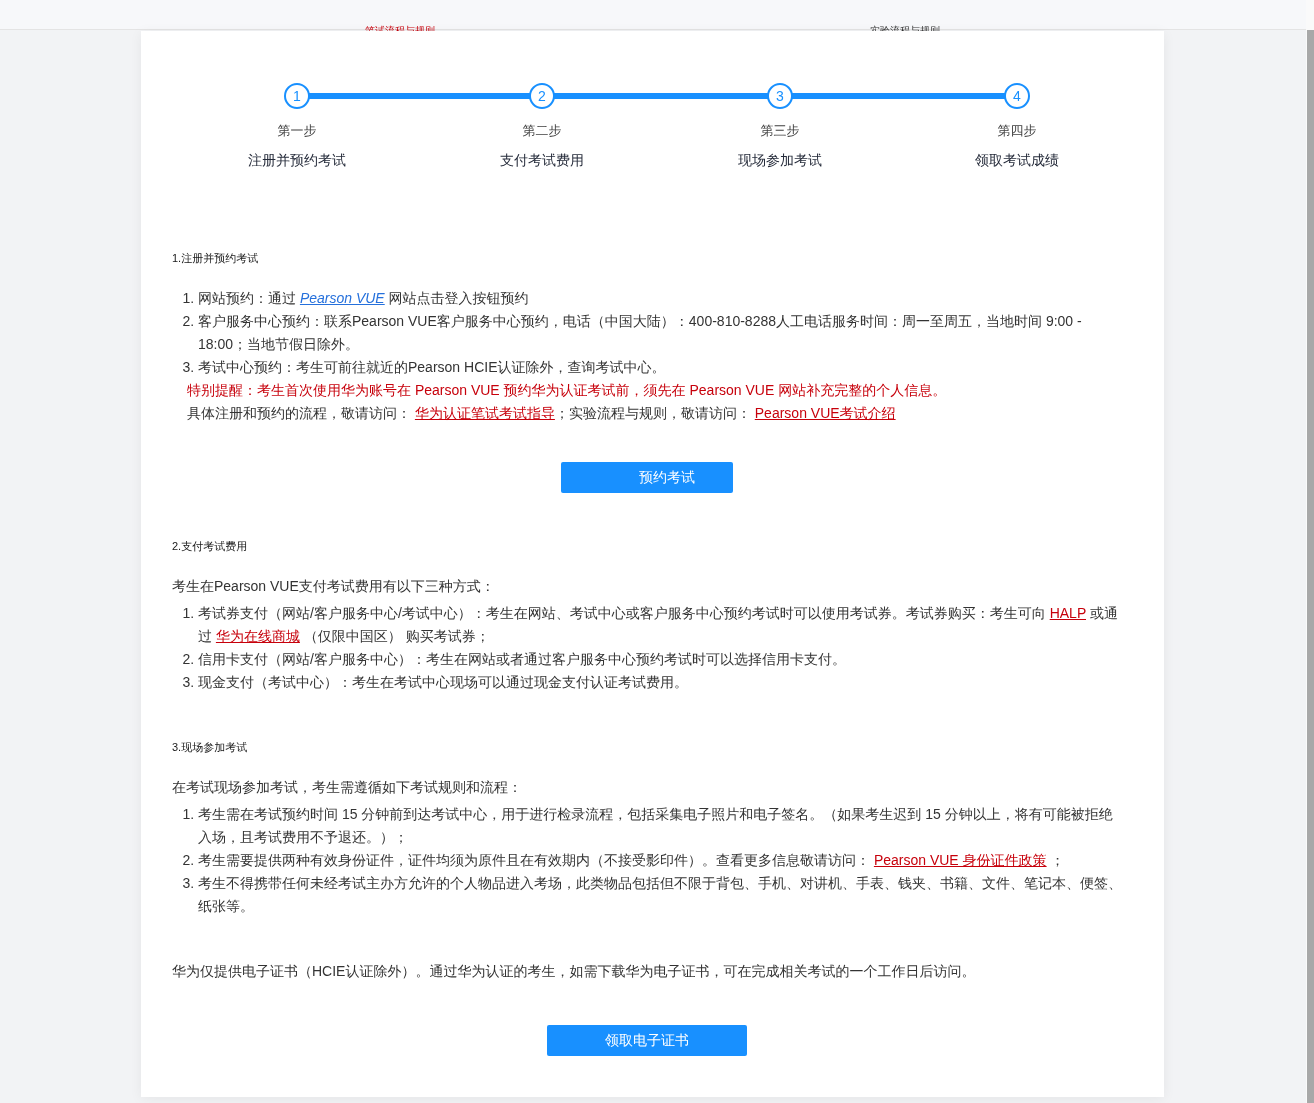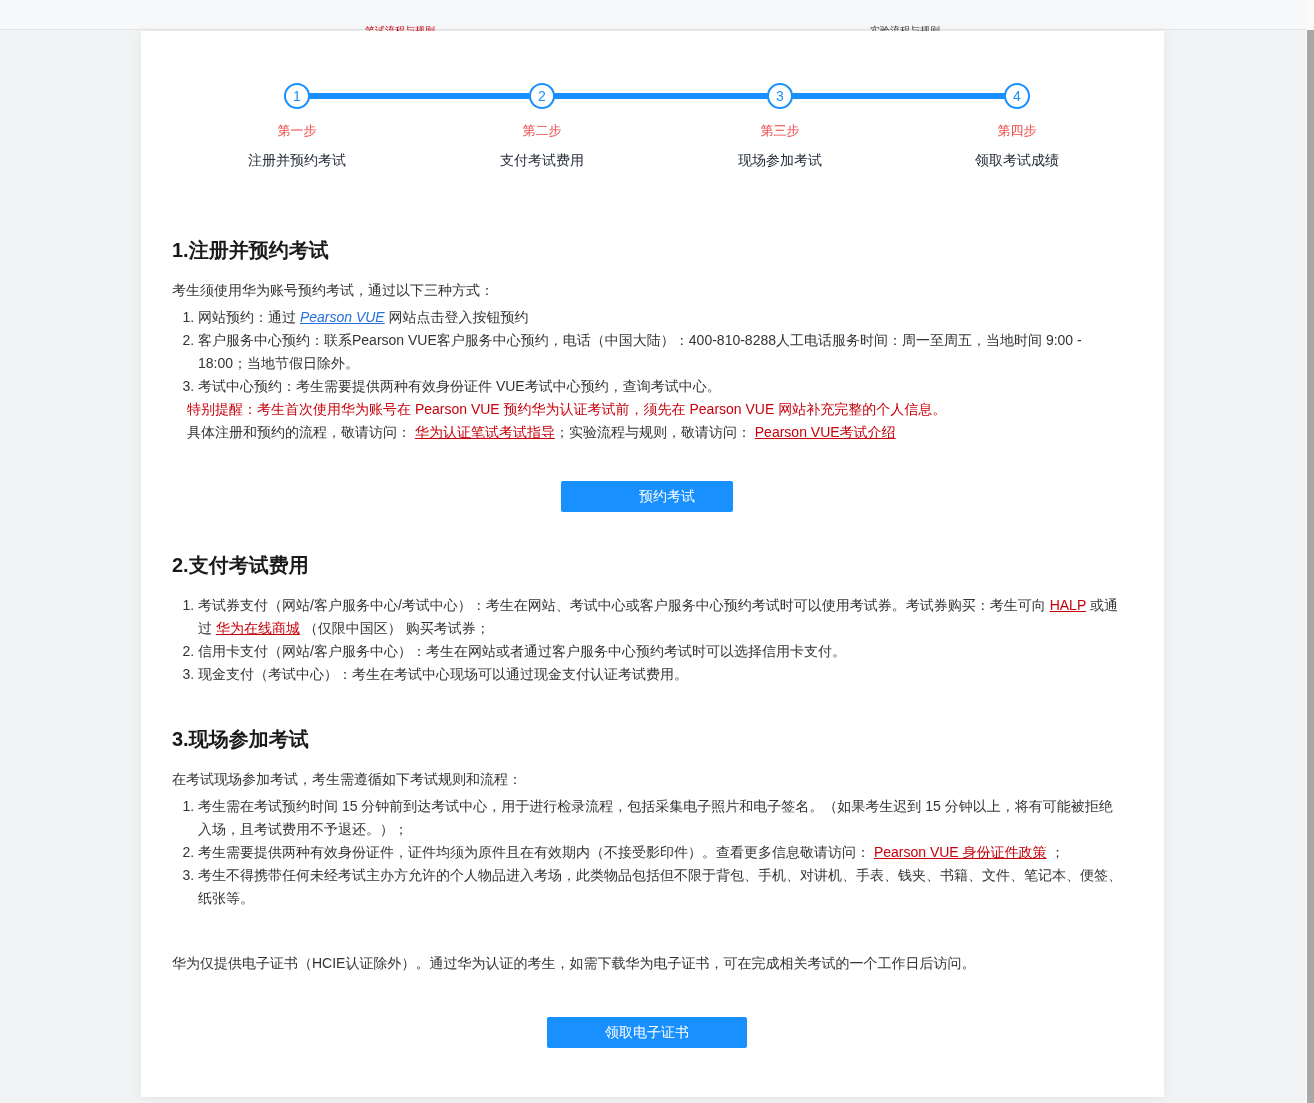--- a/index.html
+++ b/index.html
@@ -48,28 +48,28 @@
     background:#1890ff; border-radius:3px; z-index:1;
   }
   .step { position:absolute; top:0; width:220px; transform:translateX(-50%); text-align:center; z-index:2; }
   .step-c1 { left:156px; } .step-c2 { left:401px; } .step-c3 { left:639px; } .step-c4 { left:876px; }
   .step-circle {
     width:26px; height:26px; margin:0 auto;
     border:2px solid #1890ff; border-radius:50%;
     background:#fff; color:#1890ff;
     font-size:14px; line-height:22px; text-align:center;
   }
-  .step-label { margin-top:13px; font-size:13px; color:#ef4444;text-align:center; }
+  .step-label { margin-top:13px; font-size:13px; color:#404040;text-align:center; }
   .step-title { margin-top:12px; font-size:14px; color:#252b3a; }
 
   
   .content { padding:8px 42px 0 31px; font-size:14px; line-height:23px; }
   .sec-heading {
-    margin:8px 0 18px 0;
-    font-size:20px; font-weight:bold; color:#191919; line-height:22px;
+    margin:16px 0 18px 0;
+    font-size:11px; font-weight:normal; color:#191919; line-height:22px;
   }
   .sec { margin:0 0 0 0; }
   .sec-gap { margin-top:42px; }
   .intro { margin:0 0 4px 0; }
   ol.rule-list { margin:2px 0 0 0; padding-left:26px; }
   ol.rule-list li { line-height:23px; }
   .reminder { margin:0 0 0 15px; color:#c7000b; line-height:23px; }
   .guide-line { margin:0 0 0 15px; line-height:23px; }
   a.link-blue { color:#2570dc; text-decoration:underline; cursor:pointer;font-style:italic; }
   a.link-red { color:#c7000b; text-decoration:underline; cursor:pointer; }
@@ -121,35 +121,35 @@
       <div class="step-circle">4</div>
       <div class="step-label">第四步</div>
       <div class="step-title">领取考试成绩</div>
     </div>
   </div>
 
   <div class="content">
 
     <div class="sec">
       <h3 class="sec-heading">1.注册并预约考试</h3>
-      <p class="intro">考生须使用华为账号预约考试，通过以下三种方式：</p>
       <ol class="rule-list">
         <li><span>网站预约：通过 </span><a class="link-blue">Pearson VUE</a><span> 网站点击登入按钮预约</span></li>
         <li><span>客户服务中心预约：联系Pearson VUE客户服务中心预约，电话（中国大陆）：400-810-8288人工电话服务时间：周一至周五，当地时间 9:00 - 18:00；当地节假日除外。</span></li>
-        <li><span>考试中心预约：考生需要提供两种有效身份证件 VUE考试中心预约，查询考试中心。</span></li>
+        <li><span>考试中心预约：考生可前往就近的Pearson HCIE认证除外，查询考试中心。</span></li>
       </ol>
       <div class="reminder">特别提醒：考生首次使用华为账号在 Pearson VUE 预约华为认证考试前，须先在 Pearson VUE 网站补充完整的个人信息。</div>
       <div class="guide-line"><span>具体注册和预约的流程，敬请访问： </span><a class="link-red">华为认证笔试考试指导</a><span>；实验流程与规则，敬请访问： </span><a class="link-red">Pearson VUE考试介绍</a></div>
       <div class="btn-row btn-row-1">
         <button class="btn btn-book">预约考试</button>
       </div>
     </div>
 
     <div class="sec sec-gap">
       <h3 class="sec-heading">2.支付考试费用</h3>
+      <p class="intro">考生在Pearson VUE支付考试费用有以下三种方式：</p>
       <ol class="rule-list">
         <li><span>考试券支付（网站/客户服务中心/考试中心）：考生在网站、考试中心或客户服务中心预约考试时可以使用考试券。考试券购买：考生可向 </span><a class="link-red">HALP</a><span> 或通过 </span><a class="link-red">华为在线商城</a><span> （仅限中国区） 购买考试券；</span></li>
         <li><span>信用卡支付（网站/客户服务中心）：考生在网站或者通过客户服务中心预约考试时可以选择信用卡支付。</span></li>
         <li><span>现金支付（考试中心）：考生在考试中心现场可以通过现金支付认证考试费用。</span></li>
       </ol>
     </div>
 
     <div class="sec sec-gap">
       <h3 class="sec-heading">3.现场参加考试</h3>
       <p class="intro">在考试现场参加考试，考生需遵循如下考试规则和流程：</p>

